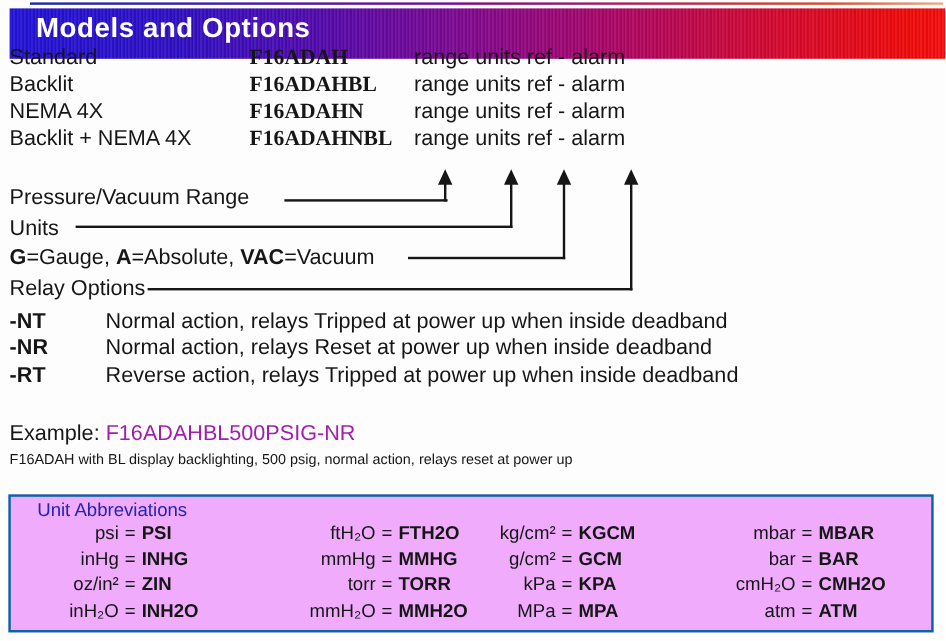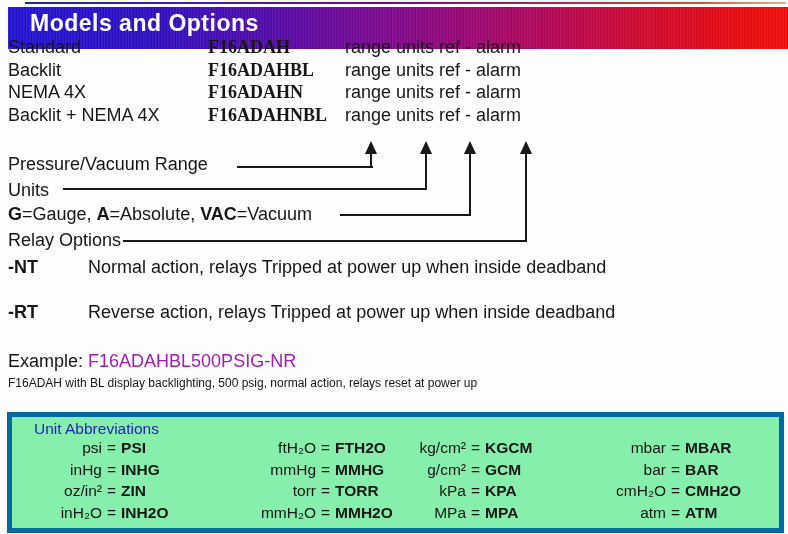--- a/index.html
+++ b/index.html
@@ -50,21 +50,21 @@
   
   .relay-row{position:absolute;left:8px;font-size:18px;line-height:20px;white-space:nowrap;display:flex;gap:36px;}
   .r-code{font-weight:bold;width:44px;}
   
   .example-line{position:absolute;left:8px;top:351px;font-size:18px;white-space:pre;}
   .example-code{font-weight:normal;color:#a21caf;}
   .desc-line{position:absolute;left:8px;top:376px;font-size:12px;white-space:nowrap;}
   
   .unit-box{
     position:absolute;left:7px;top:412px;width:767px;height:111px;
-    border:5px solid #0369a1;background:#86efac;
+    border:2px solid #0369a1;background:#f0abfc;
   }
   .unit-title{
     position:absolute;left:22px;top:2px;
     color:#2323b4;font-size:15.5px;line-height:19px;
   }
   .u-col{position:absolute;top:20px;}
   .u-row{display:flex;height:21.6px;line-height:21.6px;font-size:15.5px;white-space:nowrap;}
   .u-left{text-align:right;}
   .u-eq{padding:0 5px;}
   .u-right{font-weight:bold;}
@@ -125,20 +125,24 @@
   <div class="arrowhead" style="left:464px;top:141px"></div>
 
   <div class="hline" style="left:123px;top:240px;width:404px"></div>
   <div class="vline" style="left:525px;top:150px;height:92px"></div>
   <div class="arrowhead" style="left:520px;top:141px"></div>
 
   <div class="relay-row" style="top:257px">
     <span class="r-code">-NT</span>
     <span class="r-desc">Normal action, relays Tripped at power up when inside deadband</span>
   </div>
+  <div class="relay-row" style="top:279px">
+    <span class="r-code">-NR</span>
+    <span class="r-desc">Normal action, relays Reset at power up when inside deadband</span>
+  </div>
   <div class="relay-row" style="top:302px">
     <span class="r-code">-RT</span>
     <span class="r-desc">Reverse action, relays Tripped at power up when inside deadband</span>
   </div>
 
   <div class="example-line"><span>Example: </span><span class="example-code">F16ADAHBL500PSIG-NR</span></div>
   <div class="desc-line">F16ADAH with BL display backlighting, 500 psig, normal action, relays reset at power up</div>
 
   <div class="unit-box">
     <div class="unit-title">Unit Abbreviations</div>

